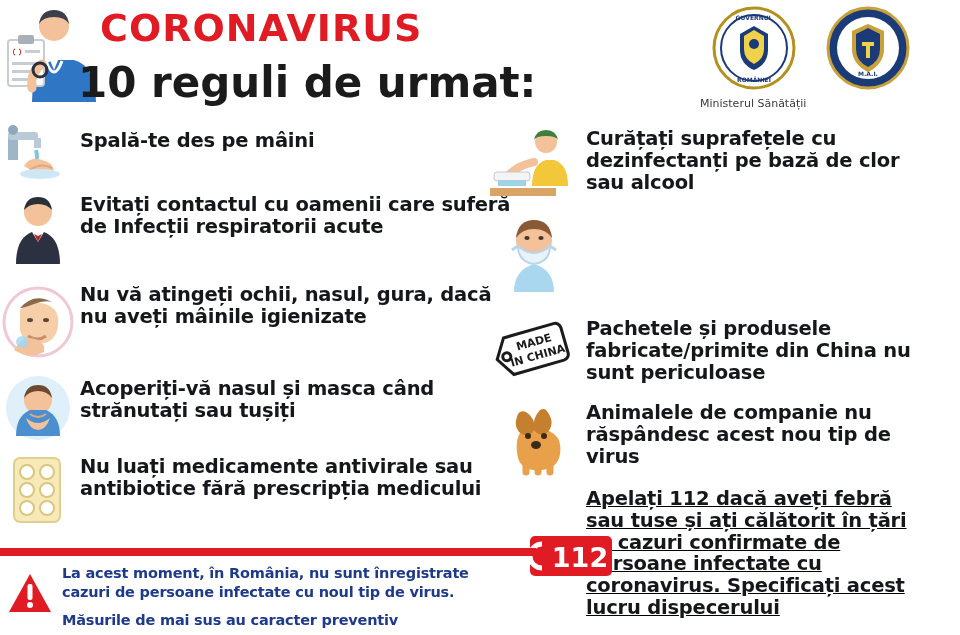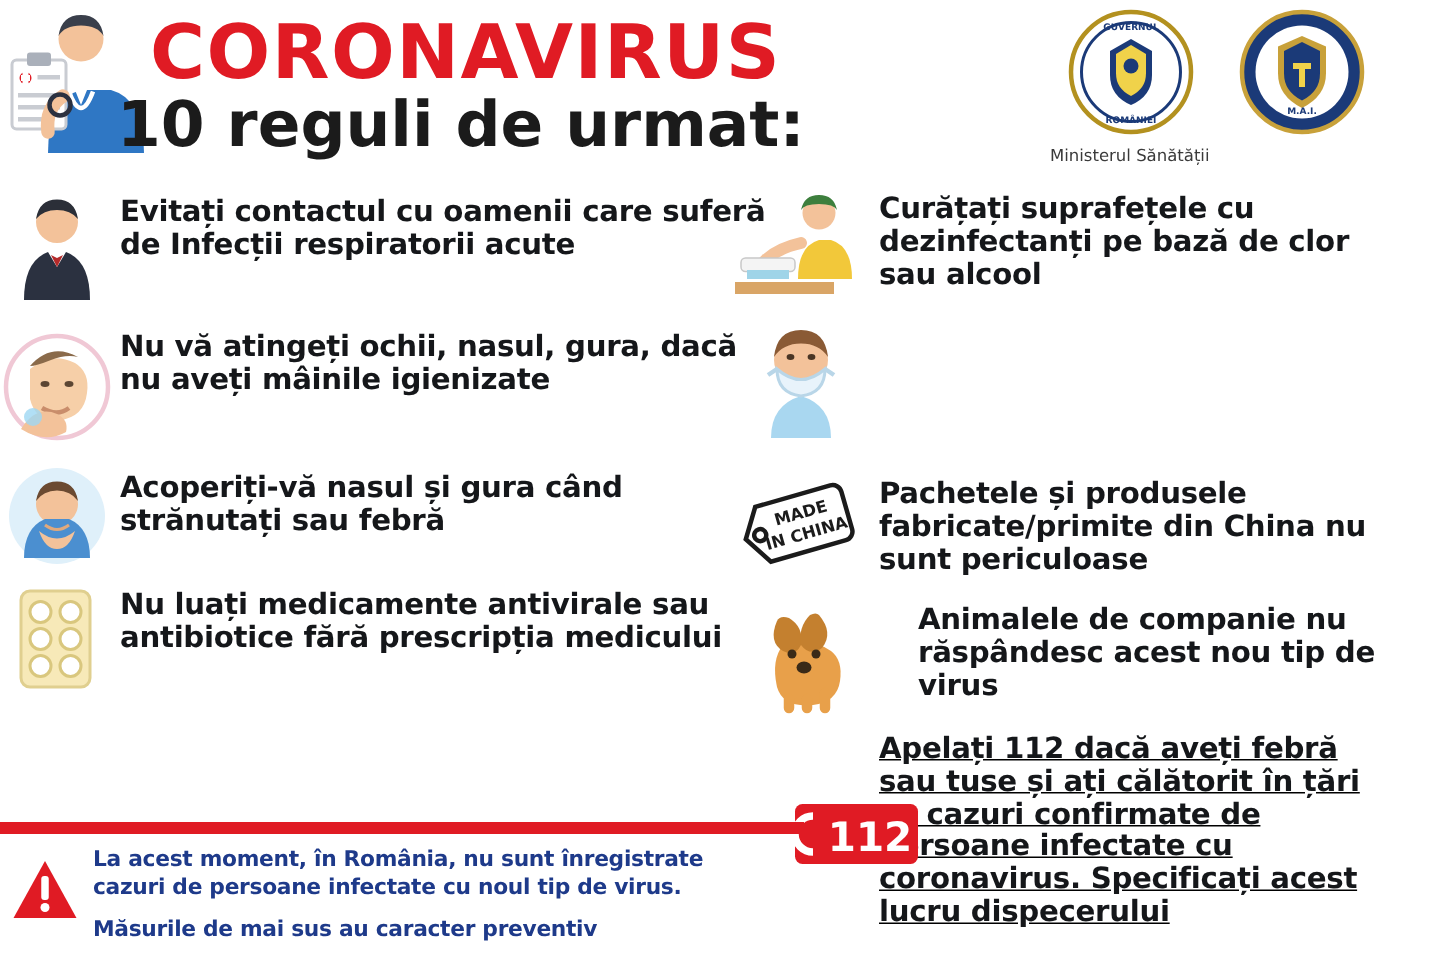--- a/index.html
+++ b/index.html
@@ -9,21 +9,21 @@
     font-family:"DejaVu Sans", sans-serif;
     overflow:hidden;
     position:relative;
   }
   .page{position:relative;width:960px;height:635px;}
 
   
   .header{position:absolute;left:0;top:0;width:960px;height:118px;}
   .title-main{
     position:absolute;left:100px;top:6px;
-    font-size:50px;font-weight:bold;color:#e01b24;
+    font-size:38px;font-weight:bold;color:#e01b24;
     letter-spacing:1px;
     font-family:"DejaVu Sans", sans-serif;
   }
   .title-sub{
     position:absolute;left:78px;top:58px;
     font-size:42px;font-weight:bold;color:#1b1b1b;
     letter-spacing:0px;
   }
   .ministry{
     position:absolute;left:700px;top:97px;
@@ -127,20 +127,35 @@
         <path d="M36 36 h12 v4 h-4 v12 h-4 v-12 h-4z" fill="#f0d24a"></path>
         <text x="42" y="70" font-size="6" fill="#1b3a78" text-anchor="middle" font-family="DejaVu Sans, sans-serif" font-weight="bold">M.A.I.</text>
       </svg>
     </div>
 
     <div class="ministry">Ministerul Sănătății</div>
   </div>
 
   <div class="col col-left">
 
+    <div class="rule" style="height:58px;">
+      <div class="art">
+        <svg width="76" height="56" viewBox="0 0 76 56">
+          <rect x="8" y="8" width="10" height="26" fill="#9fb6c9"></rect>
+          <rect x="8" y="6" width="30" height="8" rx="3" fill="#b9cbd9"></rect>
+          <rect x="34" y="12" width="7" height="10" fill="#b9cbd9"></rect>
+          <circle cx="13" cy="4" r="5" fill="#8fa8bb"></circle>
+          <path d="M36 24 q2 8 0 12" stroke="#7fc4e8" stroke-width="4" fill="none"></path>
+          <path d="M24 40 q6-10 18-6 q10 2 12 10 q-16 6 -30 -4z" fill="#f3c29a"></path>
+          <path d="M30 44 q10-8 22-2" stroke="#e0a97d" stroke-width="2" fill="none"></path>
+          <ellipse cx="40" cy="48" rx="20" ry="5" fill="#cfe7f5"></ellipse>
+        </svg>
+      </div>
+      <div class="txt nowrap">Spală-te des pe mâini</div>
+    </div>
 
     <div class="rule" style="height:84px;justify-content:flex-end;">
       <div class="art">
         <svg width="76" height="80" viewBox="0 0 76 80">
           <circle cx="38" cy="22" r="14" fill="#f3c29a"></circle>
           <path d="M24 20 q2-13 14-13 t14 13 q-5-6-14-6 t-14 6z" fill="#2b2f38"></path>
           <path d="M16 74 q0-26 16-32 l12 0 q16 6 16 32z" fill="#2b3140"></path>
           <path d="M32 42 l6 10 l6-10 l-6-4z" fill="#ffffff"></path>
           <path d="M34 44 l4 8 l4-8 l-4 2z" fill="#b52a2a"></path>
         </svg>
@@ -168,21 +183,21 @@
       <div class="art">
         <svg width="76" height="68" viewBox="0 0 76 68">
           <circle cx="38" cy="34" r="32" fill="#dff0fa"></circle>
           <circle cx="38" cy="26" r="14" fill="#f3c29a"></circle>
           <path d="M24 24 q2-13 14-13 t14 13 q-5-7-14-7 t-14 7z" fill="#6b4a31"></path>
           <path d="M16 62 q0-20 14-26 l16 0 q14 6 14 26z" fill="#4b8fd0"></path>
           <path d="M26 44 q12 10 24 0 q-4 12 -12 12 q-8 0 -12 -12z" fill="#f3c29a"></path>
           <path d="M30 40 q8 6 16 0" stroke="#e0a97d" stroke-width="2" fill="none"></path>
         </svg>
       </div>
-      <div class="txt nowrap">Acoperiți-vă nasul și gura când strănutați sau febră</div>
+      <div class="txt nowrap">Acoperiți-vă nasul și masca când strănutați sau tușiți</div>
     </div>
 
     <div class="rule" style="height:86px;">
       <div class="art">
         <svg width="76" height="76" viewBox="0 0 76 76">
           <rect x="14" y="6" width="46" height="64" rx="6" fill="#f7e9b8" stroke="#e0cf8f" stroke-width="2"></rect>
           <g fill="#ffffff" stroke="#d9c77e" stroke-width="2">
             <circle cx="27" cy="20" r="7"></circle>
               <circle cx="47" cy="20" r="7"></circle>
             <circle cx="27" cy="38" r="7"></circle>
@@ -234,21 +249,21 @@
             <path d="M20 14 h52 a6 6 0 0 1 6 6 v26 a6 6 0 0 1 -6 6 h-52 l-12 -19z" fill="#ffffff" stroke="#1b1b1b" stroke-width="3"></path>
             <circle cx="18" cy="33" r="4" fill="#ffffff" stroke="#1b1b1b" stroke-width="3"></circle>
             <text x="48" y="30" font-size="11" text-anchor="middle" font-family="DejaVu Sans, sans-serif" font-weight="bold" fill="#1b1b1b">MADE</text>
             <text x="48" y="44" font-size="11" text-anchor="middle" font-family="DejaVu Sans, sans-serif" font-weight="bold" fill="#1b1b1b">IN CHINA</text>
           </g>
         </svg>
       </div>
       <div class="txt nowrap">Pachetele și produsele fabricate/primite din China nu sunt periculoase</div>
     </div>
 
-    <div class="rule" style="height:80px;gap:26px;">
+    <div class="rule" style="height:80px;">
       <div class="art">
         <svg width="92" height="74" viewBox="0 0 92 74">
           <path d="M34 30 q18-6 32 4 q8 6 6 20 q-2 14 -18 16 q-20 2 -24 -12 q-4 -18 4 -28z" fill="#e8a04a"></path>
           <path d="M30 14 q-6 14 4 20 q8 4 12 -4 q2 -12 -8 -18 q-6 -2 -8 2z" fill="#c4802f"></path>
           <path d="M58 10 q10 12 2 22 q-8 6 -14 -2 q-2 -12 6 -20 q4 -2 6 0z" fill="#c4802f"></path>
           <circle cx="40" cy="36" r="3" fill="#3a2a18"></circle>
           <circle cx="56" cy="36" r="3" fill="#3a2a18"></circle>
           <ellipse cx="48" cy="45" rx="5" ry="4" fill="#3a2a18"></ellipse>
           <path d="M38 66 v6 M50 66 v6 M62 62 v10" stroke="#e8a04a" stroke-width="7" stroke-linecap="round"></path>
         </svg>

